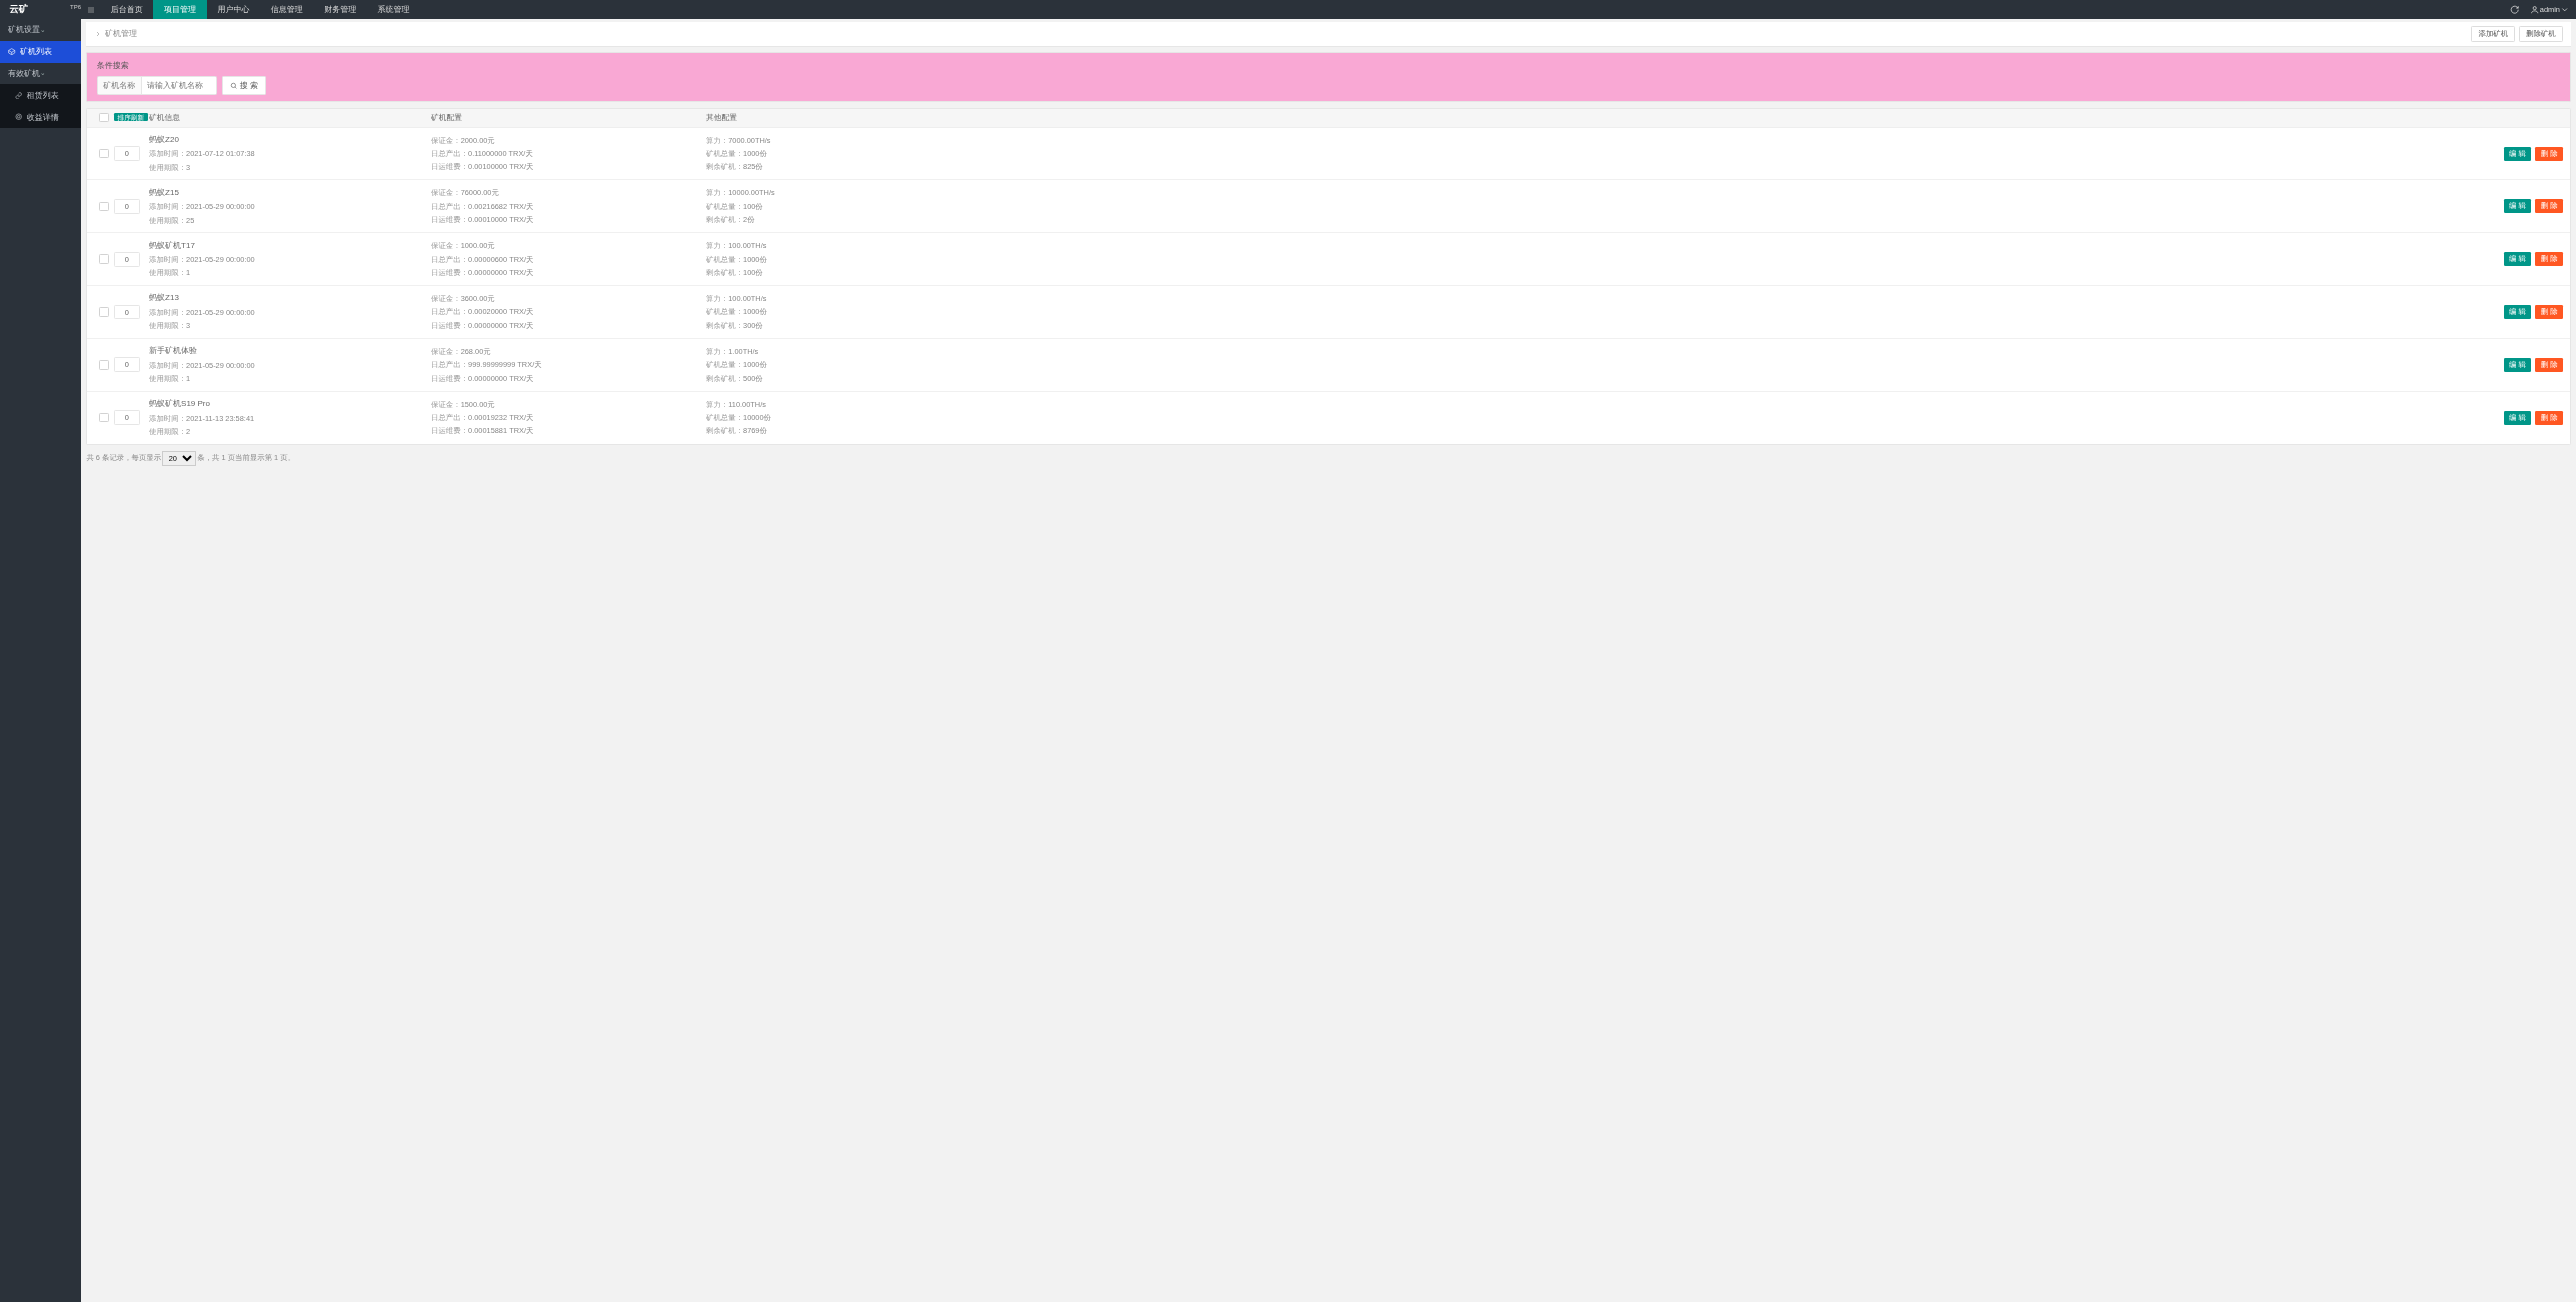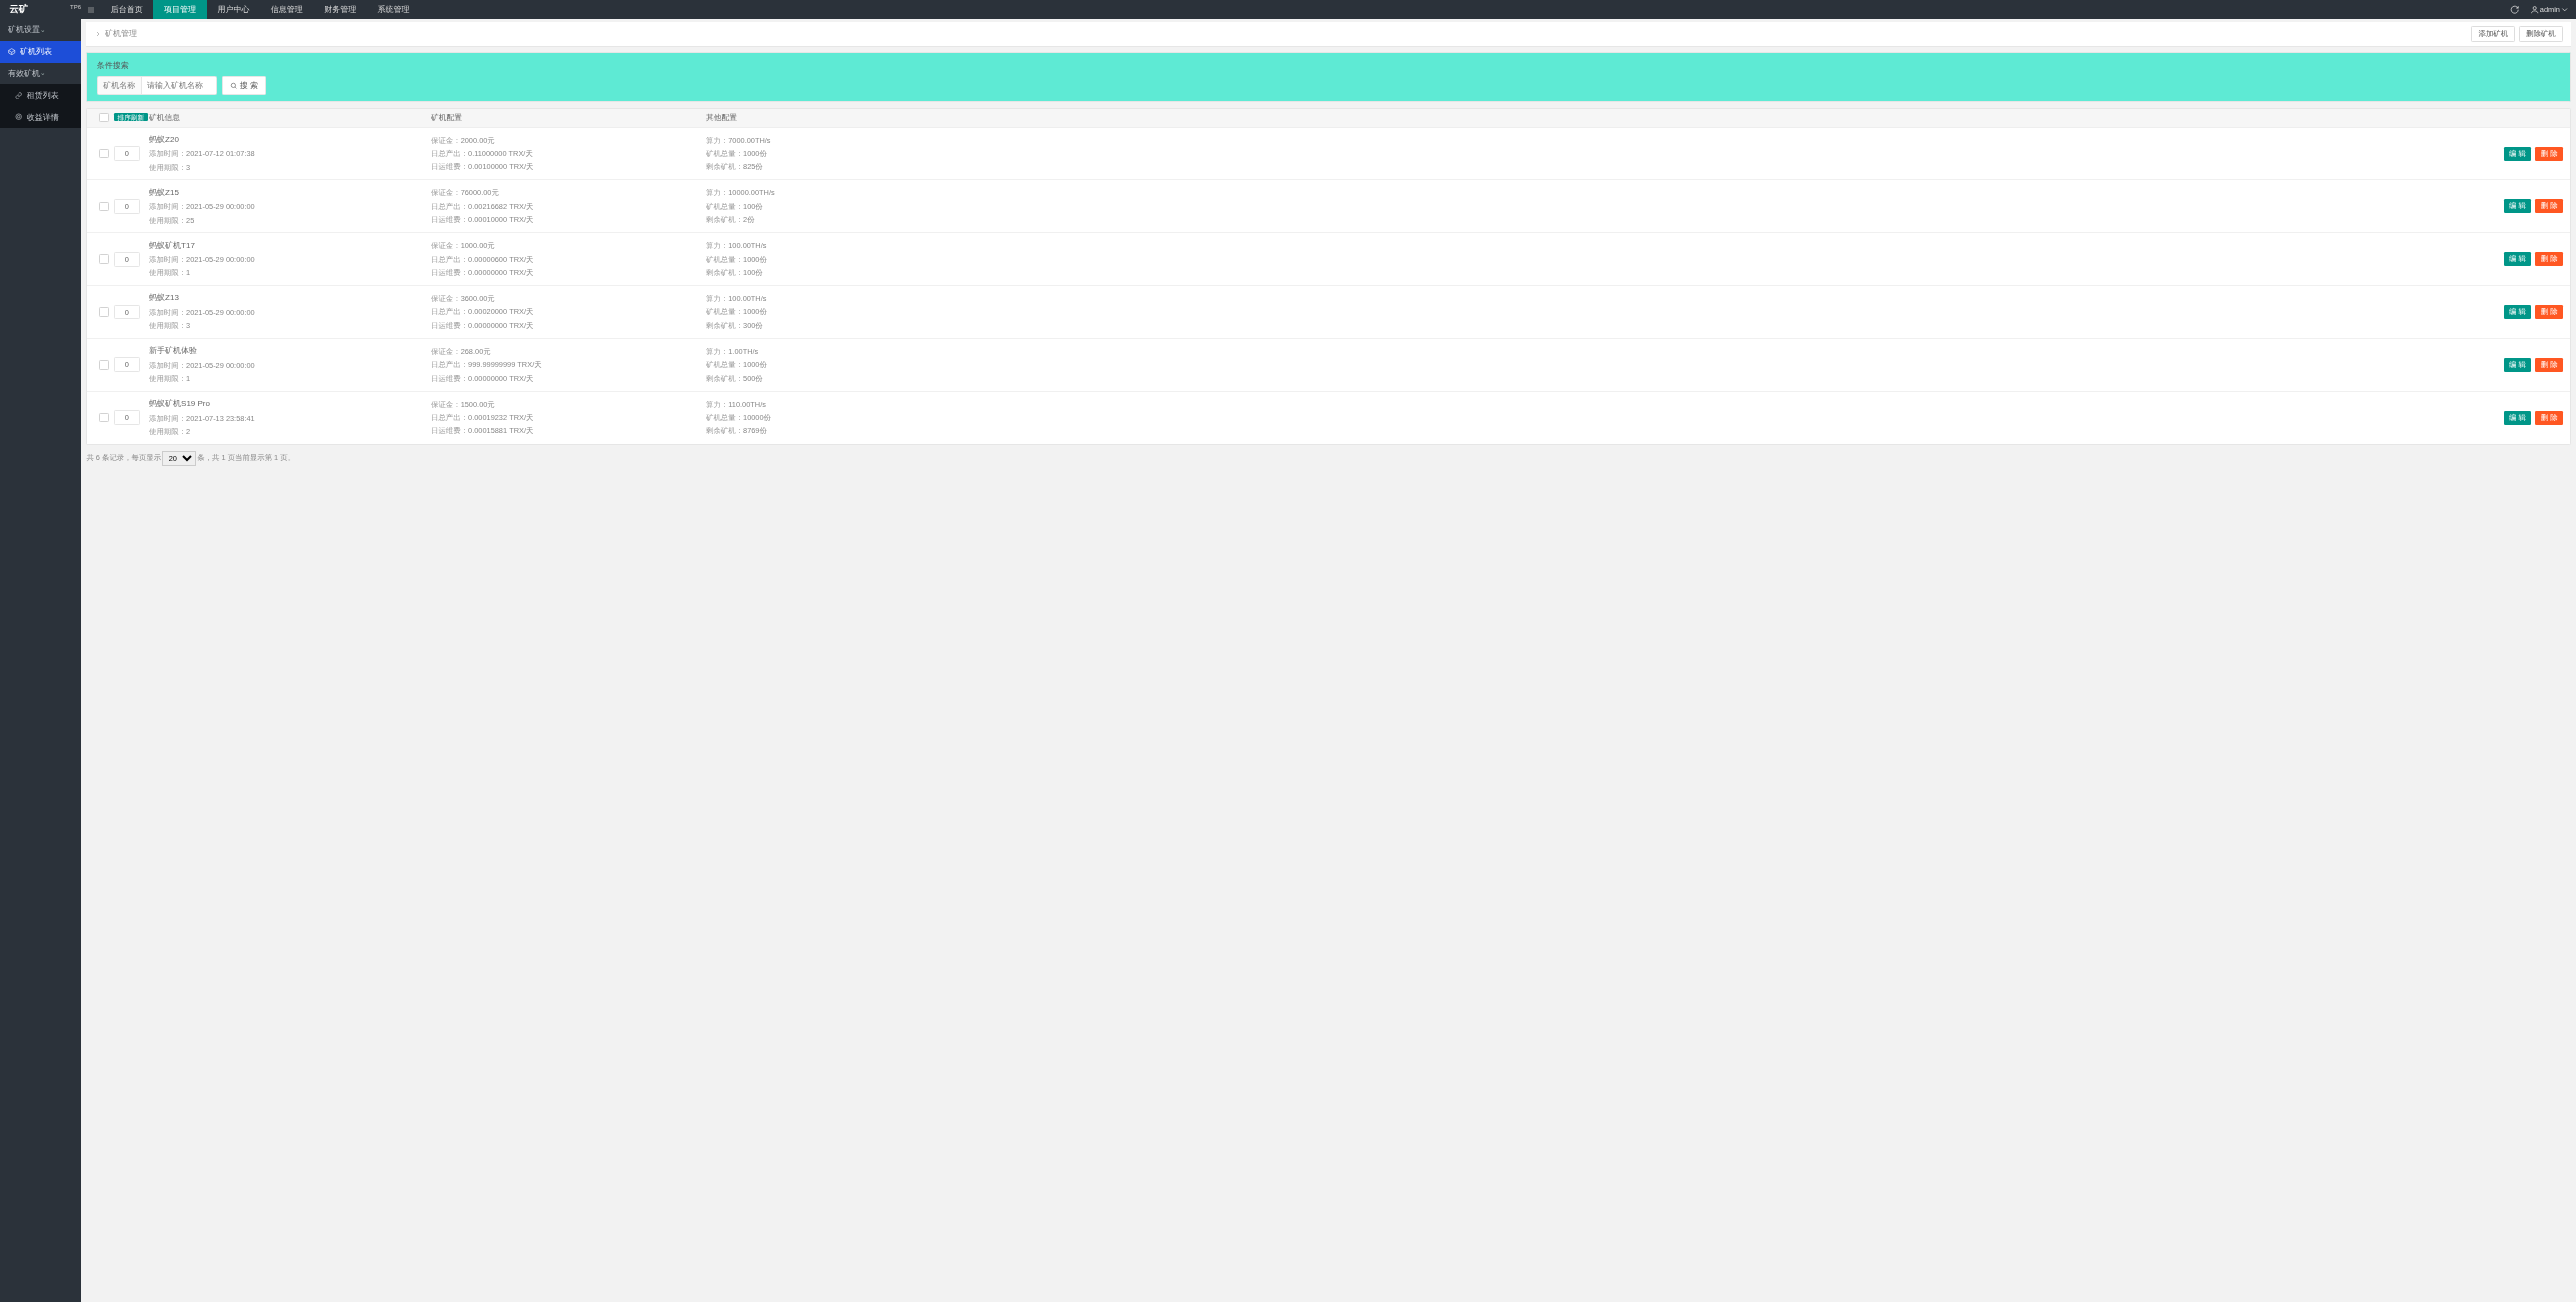--- a/index.html
+++ b/index.html
@@ -41,21 +41,21 @@
     display: flex; align-items: center; justify-content: space-between;
     background: #fff; border-bottom: 0.7px solid #e6e6e6; padding: 4px 8px;
     margin: 2.7px 5.4px 0 5.4px;
   }
   .crumb-left { display: flex; align-items: center; gap: 2.7px; color: #888; }
   .crumb-left .home-ic { width: 8px; height: 8px; }
   .crumb-actions { display: flex; gap: 4px; }
   .btn { display: inline-flex; align-items: center; justify-content: center; border: 0.7px solid #ddd; background: #fff; padding: 2px 6px; border-radius: 1.3px; cursor: pointer; color: #555; font-size: 7.4px; }
 
   .panel {
-    margin: 5.4px; background: #5eead4; border: 0.7px solid #e6e6e6; border-radius: 1.3px;
+    margin: 5.4px; background: #f9a8d4; border: 0.7px solid #e6e6e6; border-radius: 1.3px;
     padding: 0;
   }
   .panel-inner { padding: 6.7px 9.4px; }
   .panel-title { font-size: 8px; color: #555; margin-bottom: 5.4px; }
   .search-row { display: flex; gap: 5.4px; align-items: center; }
   .inp-group { display: flex; border: 0.7px solid #e6e6e6; border-radius: 1.3px; overflow: hidden; }
   .inp-label { background: #fafafa; padding: 2.7px 5.4px; color: #777; border-right: 0.7px solid #e6e6e6; }
   .inp-text { border: none; padding: 2.7px 5.4px; outline: none; width: 74px; font-size: 8px; }
   .btn-search { border: 0.7px solid #e6e6e6; background: #fff; padding: 2.7px 6.7px; border-radius: 1.3px; cursor: pointer; display: inline-flex; align-items: center; gap: 2.7px; color: #555; font-size: 8px; }
   .btn-search svg { width: 7.4px; height: 7.4px; }
@@ -353,21 +353,21 @@
       <button class="btn-xs btn-del">删 除</button>
     </div>
           </div>
           <div class="trow">
     <div class="col-chk">
               <span class="chkbox"></span>
             </div>
     <div class="col-sort"><input class="sort-inp" value="0" style=""></div>
     <div class="col-info kv">
       <div class="name">蚂蚁矿机S19 Pro</div>
-      <div><b>添加时间：</b><span>2021-07-13 23:58:41</span></div>
+      <div><b>添加时间：</b><span>2021-11-13 23:58:41</span></div>
       <div><b>使用期限：</b><span>2</span></div>
     </div>
     <div class="col-conf kv">
       <div><b>保证金：</b><span>1500.00元</span></div>
       <div><b>日总产出：</b><span>0.00019232 TRX/天</span></div>
       <div><b>日运维费：</b><span>0.00015881 TRX/天</span></div>
     </div>
     <div class="col-other kv">
       <div><b>算力：</b><span>110.00TH/s</span></div>
       <div><b>矿机总量：</b><span>10000份</span></div>

